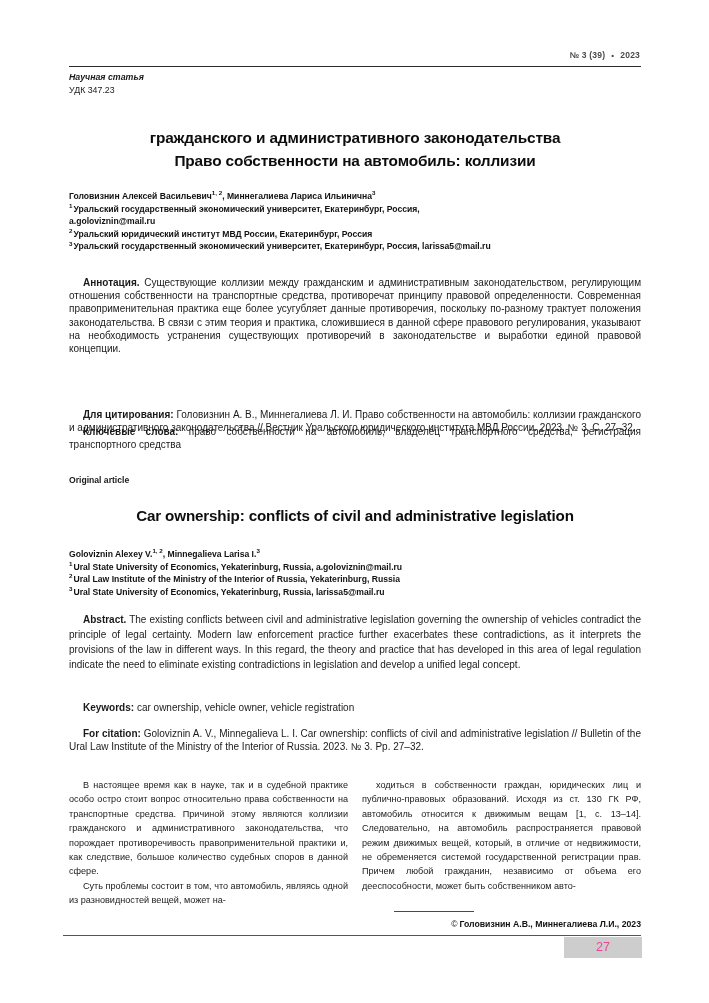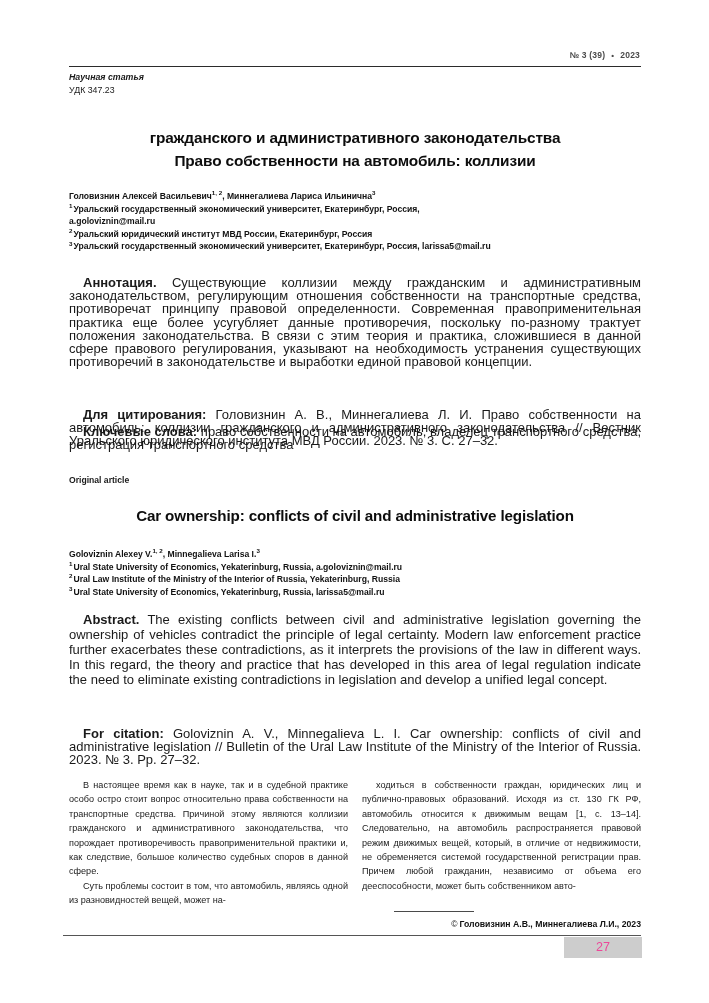--- a/index.html
+++ b/index.html
@@ -114,21 +114,21 @@
   .aff-num { font-size: 6.2px; vertical-align: super; line-height: 0; padding-right: 1px; }
 
   #authors-ru { top: 190px; }
   #authors-en { top: 548px; }
 
   
   .blk {
     position: absolute;
     left: 69px;
     width: 572px;
-    font-size: 13px;
+    font-size: 10px;
     line-height: 13.2px;
     text-align: justify;
     color: #1a1a1a;
   }
   .blk b { font-weight: bold; }
   .blk .indent { display: inline-block; width: 14px; }
 
   #abstract-ru  { top: 276px; }
   #keywords-ru  { top: 394px; margin-top: 31px; }
   #citation-ru  { top: 408px; }
@@ -255,20 +255,23 @@
     <span class="line"><span>Goloviznin Alexey V.</span><sup>1, 2</sup>, <span>Minnegalieva Larisa I.</span><sup>3</sup></span>
     <span class="line"><span class="aff-num">1</span><span>Ural State University of Economics, Yekaterinburg, Russia, a.goloviznin@mail.ru</span></span>
     <span class="line"><span class="aff-num">2</span><span>Ural Law Institute of the Ministry of the Interior of Russia, Yekaterinburg, Russia</span></span>
     <span class="line"><span class="aff-num">3</span><span>Ural State University of Economics, Yekaterinburg, Russia, larissa5@mail.ru</span></span>
   </div>
 
   <div class="blk" id="abstract-en">
     <span class="indent"></span><b>Abstract.</b> <span>The existing conflicts between civil and administrative legislation governing the ownership of vehicles contradict the principle of legal certainty. Modern law enforcement practice further exacerbates these contradictions, as it interprets the provisions of the law in different ways. In this regard, the theory and practice that has developed in this area of legal regulation indicate the need to eliminate existing contradictions in legislation and develop a unified legal concept.</span>
   </div>
 
+  <div class="blk" id="keywords-en">
+    <span class="indent"></span><b>Keywords:</b> <span>car ownership, vehicle owner, vehicle registration</span>
+  </div>
 
   <div class="blk" id="citation-en">
     <span class="indent"></span><b>For citation:</b> <span>Goloviznin A. V., Minnegalieva L. I. Car ownership: conflicts of civil and administrative legislation // Bulletin of the Ural Law Institute of the Ministry of the Interior of Russia. 2023. № 3. Pp. 27–32.</span>
   </div>
 
   <div class="cols">
     <div class="col col-left">
       <p>В настоящее время как в науке, так и в судебной практике особо остро стоит вопрос относительно права собственности на транспортные средства. Причиной этому являются коллизии гражданского и административного законодательства, что порождает противоречивость правоприменительной практики и, как следствие, большое количество судебных споров в данной сфере.</p>
       <p>Суть проблемы состоит в том, что автомобиль, являясь одной из разновидностей вещей, может на-</p>
     </div>

